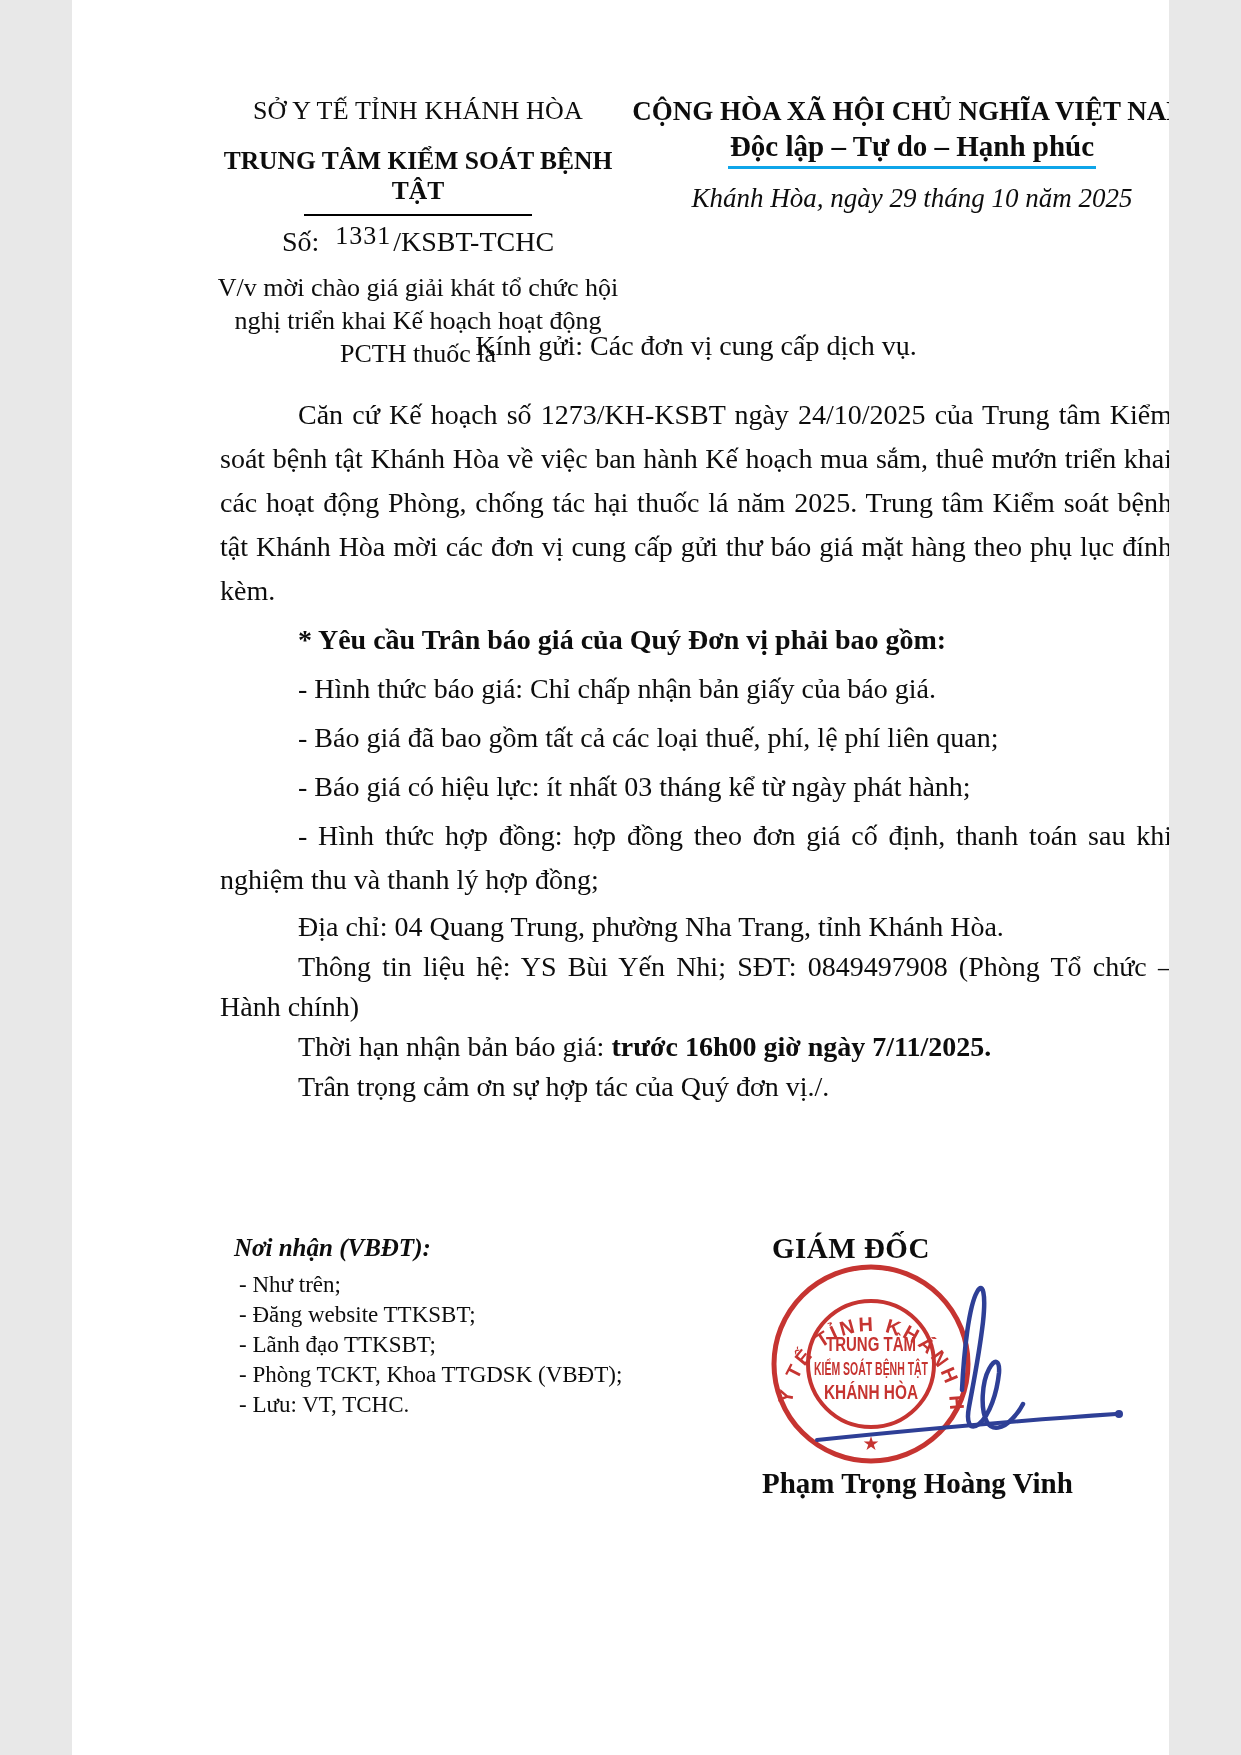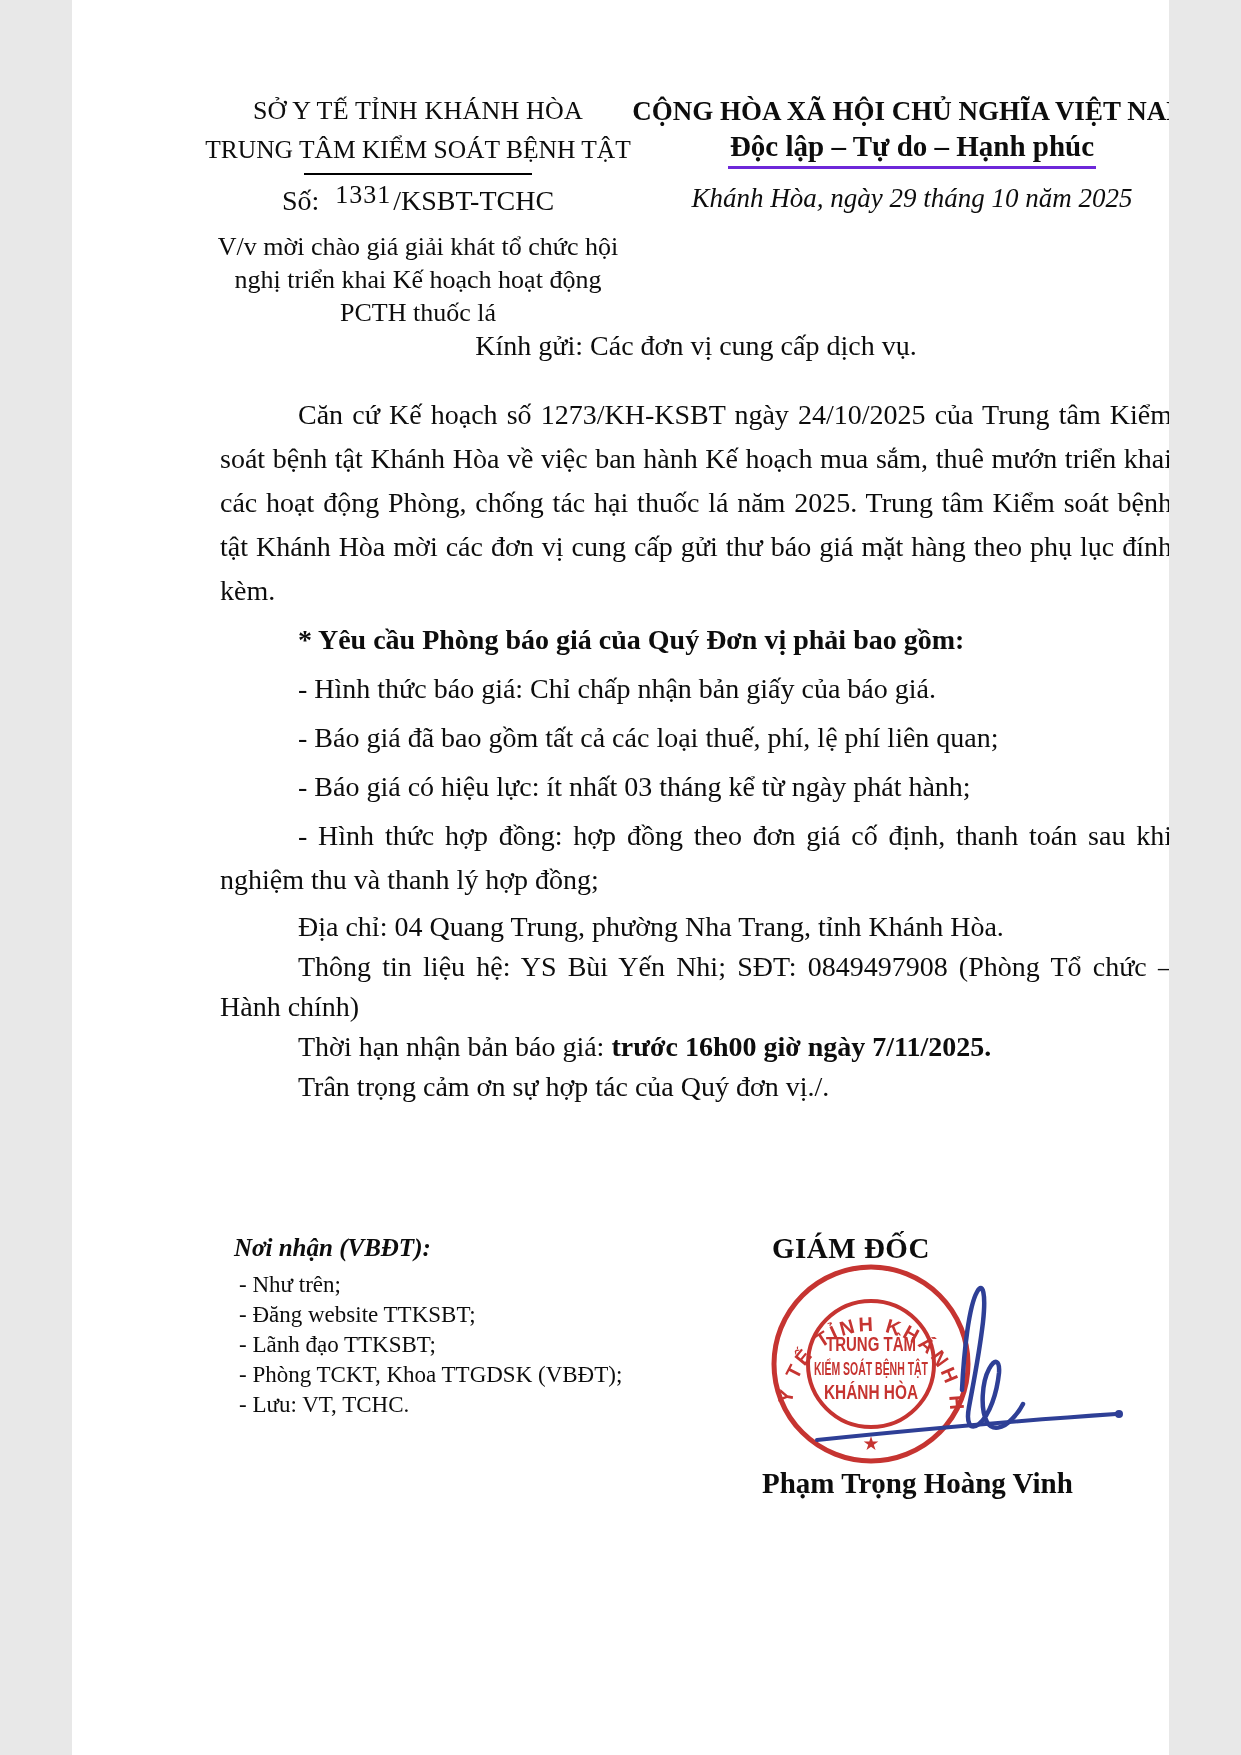--- a/index.html
+++ b/index.html
@@ -10,30 +10,30 @@
     margin:0 auto;
     background:#ffffff;
     font-family:"Liberation Serif","DejaVu Serif",serif;
     color:#0d0d0d;
     overflow:hidden;
   }
 
   
   .header-left { position:absolute; left:128px; top:96px; width:436px; text-align:center; }
   .org-parent { font-size:26px; letter-spacing:.2px; }
-  .org-name   { font-size:25.5px; font-weight:normal; margin-top:9px; }
+  .org-name   { font-size:25.5px; font-weight:bold; margin-top:20px; }
   .org-underline { width:228px; border-top:2px solid #000; margin:8px auto 0; }
   .doc-number { font-size:28px; margin-top:10px; }
   .doc-number .num { font-size:26px; position:relative; top:-7px; margin:0 2px 0 16px; letter-spacing:1px; }
   .subject { margin-top:13px; font-size:26px; line-height:33px; }
 
   .header-right { position:absolute; left:560px; top:96px; width:560px; text-align:center; }
   .national { font-size:27px; font-weight:bold; }
   .motto { display:inline-block; font-size:29px; font-weight:bold; margin-top:3px;
-           padding:0 2px 3px; border-bottom:3px solid #6d28d9; }
+           padding:0 2px 3px; border-bottom:3px solid #0ea5e9; }
   .place-date { font-style:italic; font-size:27px; margin-top:14px; }
 
   
   .body-text { position:absolute; left:148px; top:330px; width:952px; font-size:28px; }
   .salutation { text-align:center; margin:0 0 31px; }
   .p-body { text-align:justify; text-indent:78px; line-height:44px; margin:0; }
   .spaced { margin-bottom:5px; }
   .tight  { line-height:40px; }
   .bold   { font-weight:bold; }
 
@@ -75,21 +75,21 @@
 
   <div class="header-right">
     <div class="national">CỘNG HÒA XÃ HỘI CHỦ NGHĨA VIỆT NAM</div>
     <div><span class="motto">Độc lập – Tự do – Hạnh phúc</span></div>
     <div class="place-date">Khánh Hòa, ngày 29 tháng 10 năm 2025</div>
   </div>
 
   <div class="body-text">
     <p class="salutation">Kính gửi: Các đơn vị cung cấp dịch vụ.</p>
     <p class="p-body spaced">Căn cứ Kế hoạch số 1273/KH-KSBT ngày 24/10/2025 của Trung tâm Kiểm soát bệnh tật Khánh Hòa về việc ban hành Kế hoạch mua sắm, thuê mướn triển khai các hoạt động Phòng, chống tác hại thuốc lá năm 2025. Trung tâm Kiểm soát bệnh tật Khánh Hòa mời các đơn vị cung cấp gửi thư báo giá mặt hàng theo phụ lục đính kèm.</p>
-    <p class="p-body spaced bold">* Yêu cầu Phòng báo giá của Quý Đơn vị phải bao gồm:</p>
+    <p class="p-body spaced bold">* Yêu cầu Trân báo giá của Quý Đơn vị phải bao gồm:</p>
     <p class="p-body spaced">- Hình thức báo giá: Chỉ chấp nhận bản giấy của báo giá.</p>
     <p class="p-body spaced">- Báo giá đã bao gồm tất cả các loại thuế, phí, lệ phí liên quan;</p>
     <p class="p-body spaced">- Báo giá có hiệu lực: ít nhất 03 tháng kể từ ngày phát hành;</p>
     <p class="p-body spaced">- Hình thức hợp đồng: hợp đồng theo đơn giá cố định, thanh toán sau khi nghiệm thu và thanh lý hợp đồng;</p>
     <p class="p-body tight">Địa chỉ: 04 Quang Trung, phường Nha Trang, tỉnh Khánh Hòa.</p>
     <p class="p-body tight">Thông tin liệu hệ: YS Bùi Yến Nhi; SĐT: 0849497908 (Phòng Tổ chức – Hành chính)</p>
     <p class="p-body tight"><span>Thời hạn nhận bản báo giá: </span><b>trước 16h00 giờ ngày 7/11/2025.</b></p>
     <p class="p-body tight">Trân trọng cảm ơn sự hợp tác của Quý đơn vị./.</p>
   </div>
 

